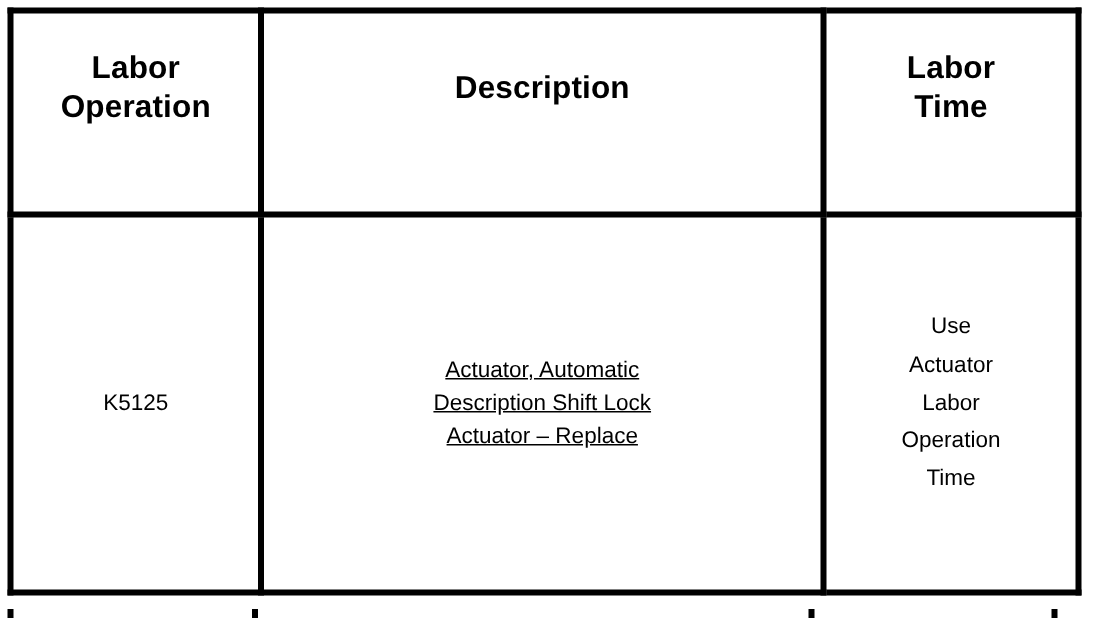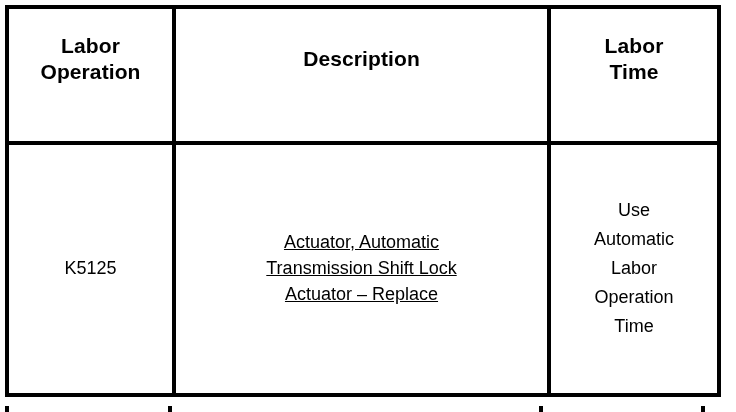--- a/index.html
+++ b/index.html
@@ -52,21 +52,21 @@
   .labor-table thead th {
     height: 132px;
     font-weight: bold;
     font-size: 21px;
     letter-spacing: 0.1px;
   }
 
   .labor-table tbody td {
     height: 248px;
     font-weight: normal;
-    font-size: 18px;
+    font-size: 15px;
   }
 
   .cell-lines {
     display: block;
   }
   .cell-lines .line {
     display: block;
     white-space: nowrap;
   }
 
@@ -134,28 +134,28 @@
     <tbody>
       <tr>
         <td class="col-op op-cell">
           <span class="cell-lines">
             <span class="line">K5125</span>
           </span>
         </td>
         <td class="col-desc desc-cell">
           <span class="cell-lines">
             <span class="line">Actuator, Automatic</span>
-            <span class="line">Transmission Shift Lock</span>
+            <span class="line">Description Shift Lock</span>
             <span class="line">Actuator – Replace</span>
           </span>
         </td>
         <td class="col-time time-cell">
           <span class="cell-lines">
             <span class="line">Use</span>
-            <span class="line">Automatic</span>
+            <span class="line">Actuator</span>
             <span class="line">Labor</span>
             <span class="line">Operation</span>
             <span class="line">Time</span>
           </span>
         </td>
       </tr>
     </tbody>
   </table>
 
   <div class="next-row-stub">

